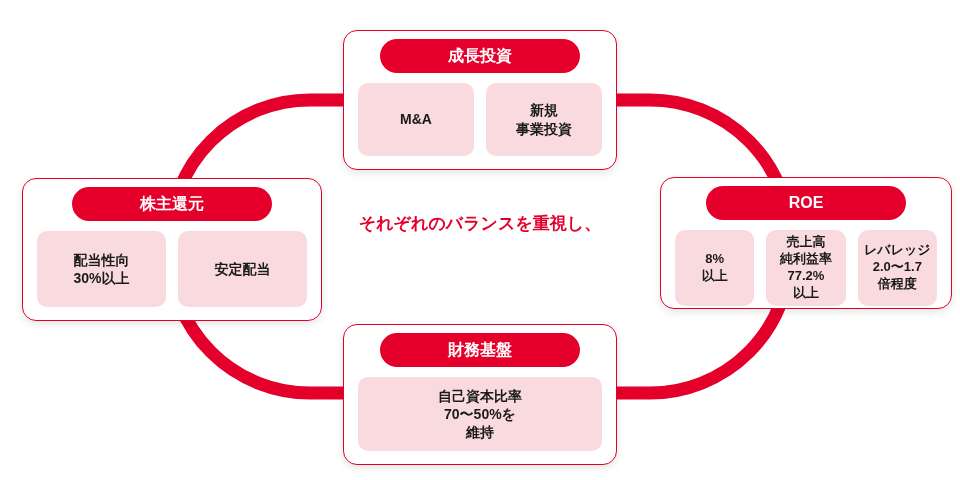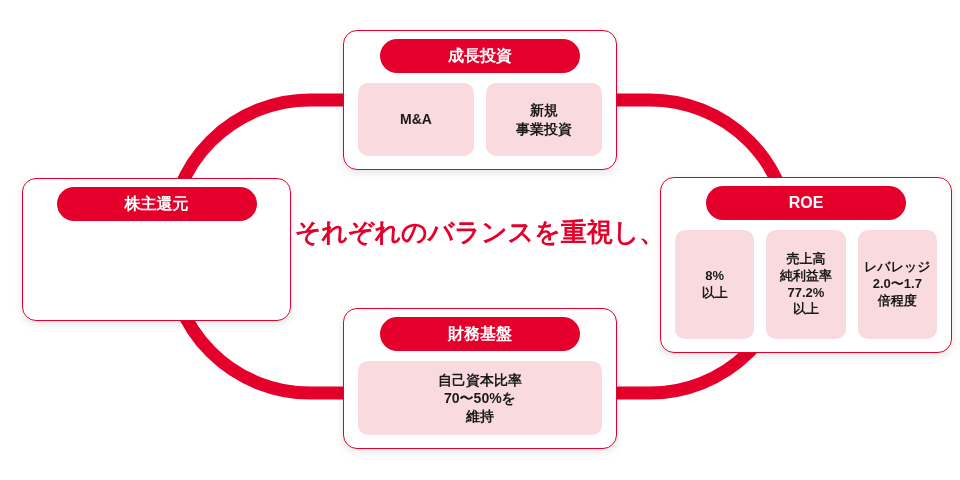--- a/index.html
+++ b/index.html
@@ -63,32 +63,32 @@
     align-items:center;
     justify-content:center;
     text-align:center;
     white-space:pre-line;
     padding:4px;
     box-sizing:border-box;
   }
   .card-roe .item{font-size:13px;}
 
   #card-growth     {left:343px;top:30px; width:274px;height:140px;}
-  #card-shareholder{left:22px; top:178px;width:269px;height:143px;}
-  #card-roe        {left:660px;top:177px;width:292px;height:176px;}
-  #card-financial  {left:343px;top:308px;width:274px;height:141px;}
+  #card-shareholder{left:22px; top:178px;width:300px;height:143px;}
+  #card-roe        {left:660px;top:177px;width:292px;height:132px;}
+  #card-financial  {left:343px;top:324px;width:274px;height:141px;}
 
   
   #center-message{
     position:absolute;
     left:280px;top:210px;width:400px;
     text-align:center;
     color:var(--red);
     font-weight:bold;
-    font-size:26px;
+    font-size:17px;
     line-height:1.7;
   }
 </style>
 </head>
 <body>
 
 <div id="stage">
 
   <svg id="loop-svg" viewBox="0 0 960 480" aria-hidden="true">
     <rect class="ring-rect" x="170" y="100" width="620" height="293" rx="140"></rect>
@@ -98,20 +98,25 @@
     <div class="pill">成長投資</div>
     <div class="items">
       <div class="item">M&amp;A</div>
       <div class="item">新規
 事業投資</div>
     </div>
   </div>
 
   <div class="card" id="card-shareholder">
     <div class="pill">株主還元</div>
+    <div class="items">
+      <div class="item">配当性向
+30%以上</div>
+      <div class="item">安定配当</div>
+    </div>
   </div>
 
   <div class="card card-roe" id="card-roe">
     <div class="pill">ROE</div>
     <div class="items">
       <div class="item">8%
 以上</div>
       <div class="item">売上高
 純利益率
 77.2%

